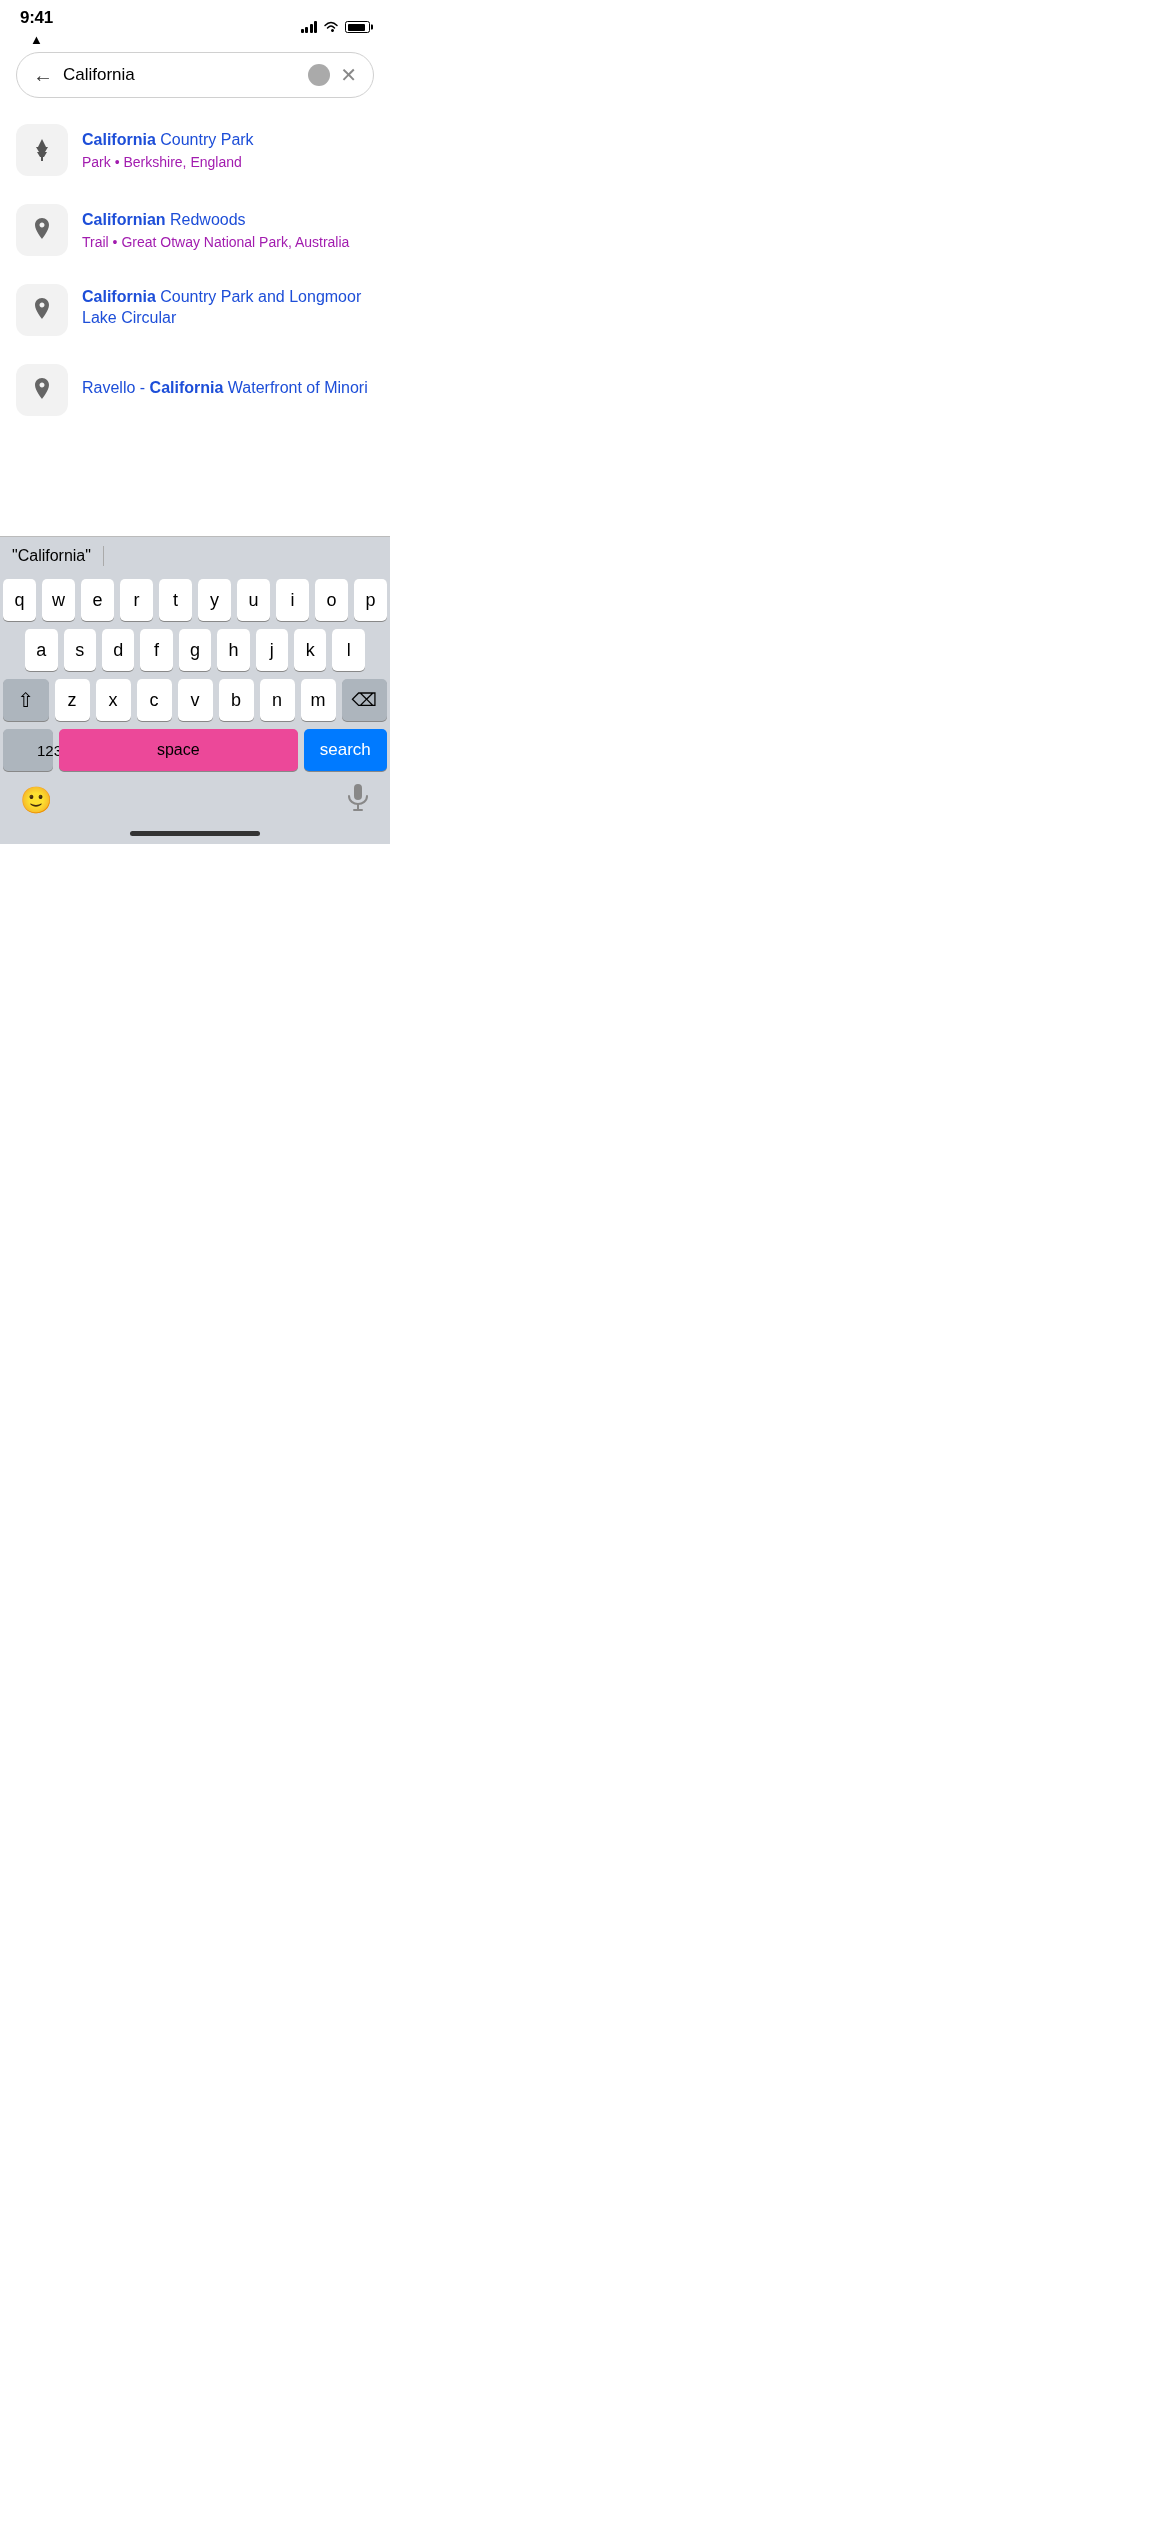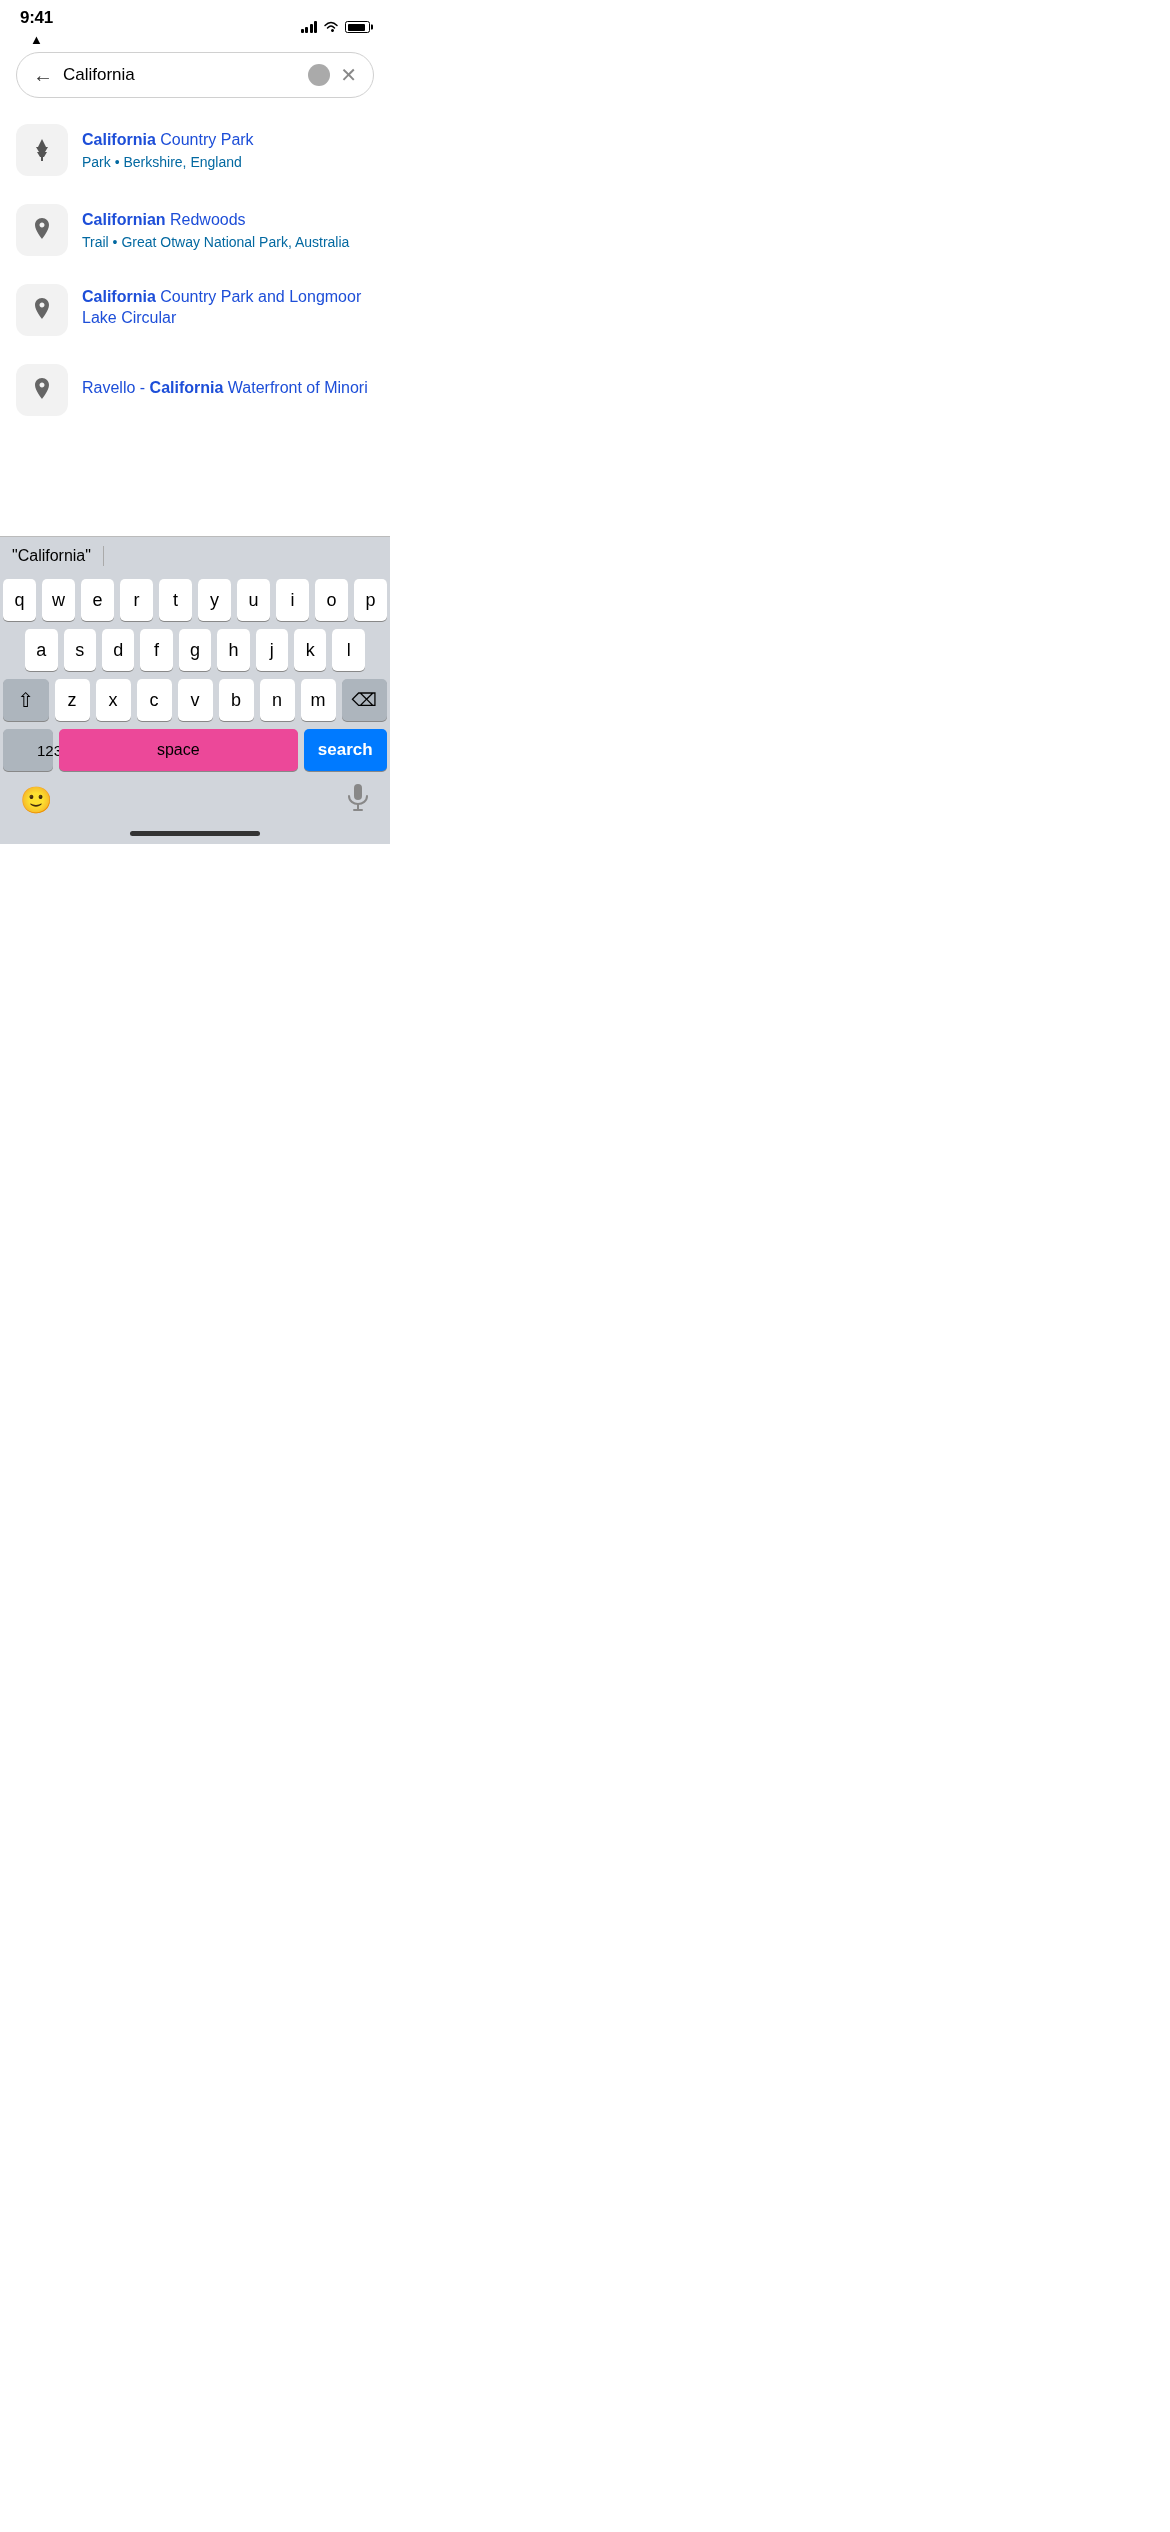--- a/index.html
+++ b/index.html
@@ -162,21 +162,21 @@
       line-height: 1.3;
       margin-bottom: 4px;
     }
 
     .result-title strong {
       font-weight: 700;
     }
 
     .result-subtitle {
       font-size: 14px;
-      color: #0369a1;
+      color: #a21caf;
     }
 
     
     .keyboard-area {
       position: absolute;
       bottom: 0;
       left: 0;
       right: 0;
       background: #d1d5db;
     }
@@ -253,21 +253,21 @@
       background: #ec4899;
     }
 
     .key-search-btn {
       background: #007AFF;
       color: #fff;
       flex: 1.4;
       max-width: none;
       min-width: 80px;
       font-size: 17px;
-      font-weight: 700;
+      font-weight: 400;
       border-radius: 5px;
     }
 
     .key-123 {
       flex: 1.2;
       max-width: 50px;
       font-size: 15px;
       padding-left: 43px;
     }
 

